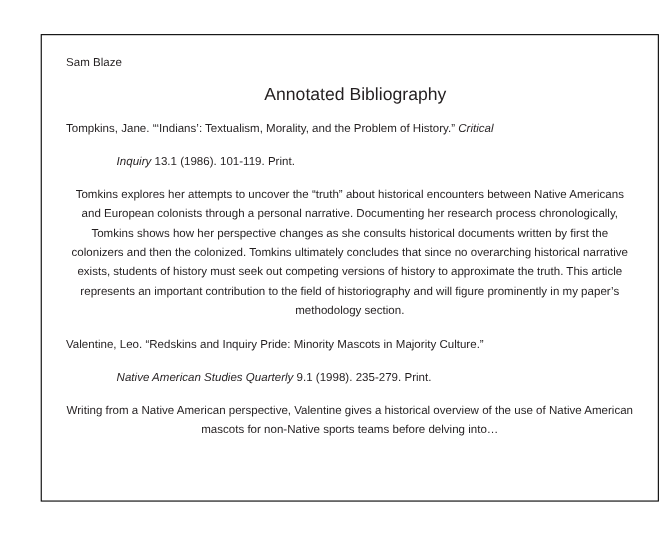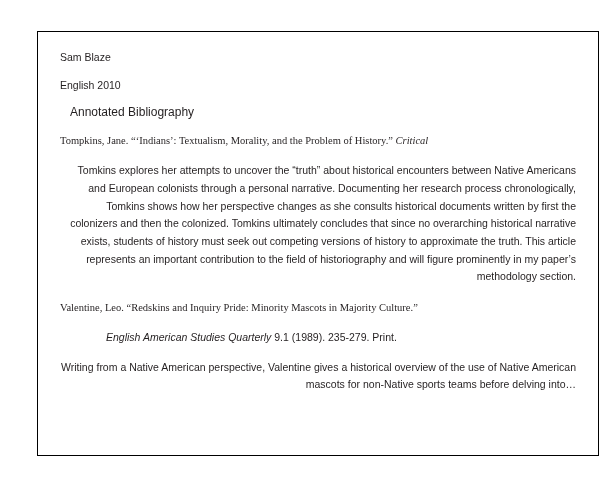--- a/index.html
+++ b/index.html
@@ -30,73 +30,73 @@
   .heading-line {
     font-size: 10.5px;
     color: #231f20;
     line-height: 1.45;
     margin: 0 0 12.5px 0;
   }
   .heading-line:first-child {
     margin-top: 2px;
   }
   .doc-title {
-    font-size: 12px;
+    font-size: 16px;
     color: #231f20;
+    text-align: center;
     margin: 0 0 13px 0;
     padding-left: 10px;
   }
   .entry {
     font-size: 10.5px;
     color: #231f20;
     line-height: 1.62;
     margin: 0 0 13px 0;
     text-align: left;
   }
   .entry.hang {
     text-indent: 0;
-    font-family: Liberation Serif, serif;
   }
   .cite-line {
     font-size: 10.5px;
     color: #231f20;
     line-height: 1.62;
     margin: 0 0 13px 0;
   }
   .cite-line .indent {
     display: inline-block;
     width: 46px;
   }
   .ital {
     font-style: italic;
   }
   .para {
     font-size: 10.5px;
     color: #231f20;
     line-height: 1.68;
     margin: 0 0 13px 0;
-    text-align: right;
+    text-align: center;
   }
 </style>
 </head>
 <body>
 
 <div class="page">
   <div class="page-inner">
 
     <p class="heading-line">Sam Blaze</p>
-    <p class="heading-line">English 2010</p>
 
     <p class="doc-title">Annotated Bibliography</p>
 
     <p class="entry hang"><span>Tompkins, Jane. “‘Indians’: Textualism, Morality, and the Problem of History.” </span><span class="ital">Critical</span></p>
 
+    <p class="cite-line"><span class="indent"></span><span class="ital">Inquiry</span><span> 13.1 (1986). 101-119. Print.</span></p>
 
     <p class="para">Tomkins explores her attempts to uncover the “truth” about historical encounters between Native Americans and European colonists through a personal narrative. Documenting her research process chronologically, Tomkins shows how her perspective changes as she consults historical documents written by first the colonizers and then the colonized. Tomkins ultimately concludes that since no overarching historical narrative exists, students of history must seek out competing versions of history to approximate the truth. This article represents an important contribution to the field of historiography and will figure prominently in my paper’s methodology section.</p>
 
     <p class="entry hang">Valentine, Leo. “Redskins and Inquiry Pride: Minority Mascots in Majority Culture.”</p>
 
-    <p class="cite-line"><span class="indent"></span><span class="ital">English American Studies Quarterly</span><span> 9.1 (1989). 235-279. Print.</span></p>
+    <p class="cite-line"><span class="indent"></span><span class="ital">Native American Studies Quarterly</span><span> 9.1 (1998). 235-279. Print.</span></p>
 
     <p class="para">Writing from a Native American perspective, Valentine gives a historical overview of the use of Native American mascots for non-Native sports teams before delving into…</p>
 
   </div>
 </div>
 
 </body></html>

